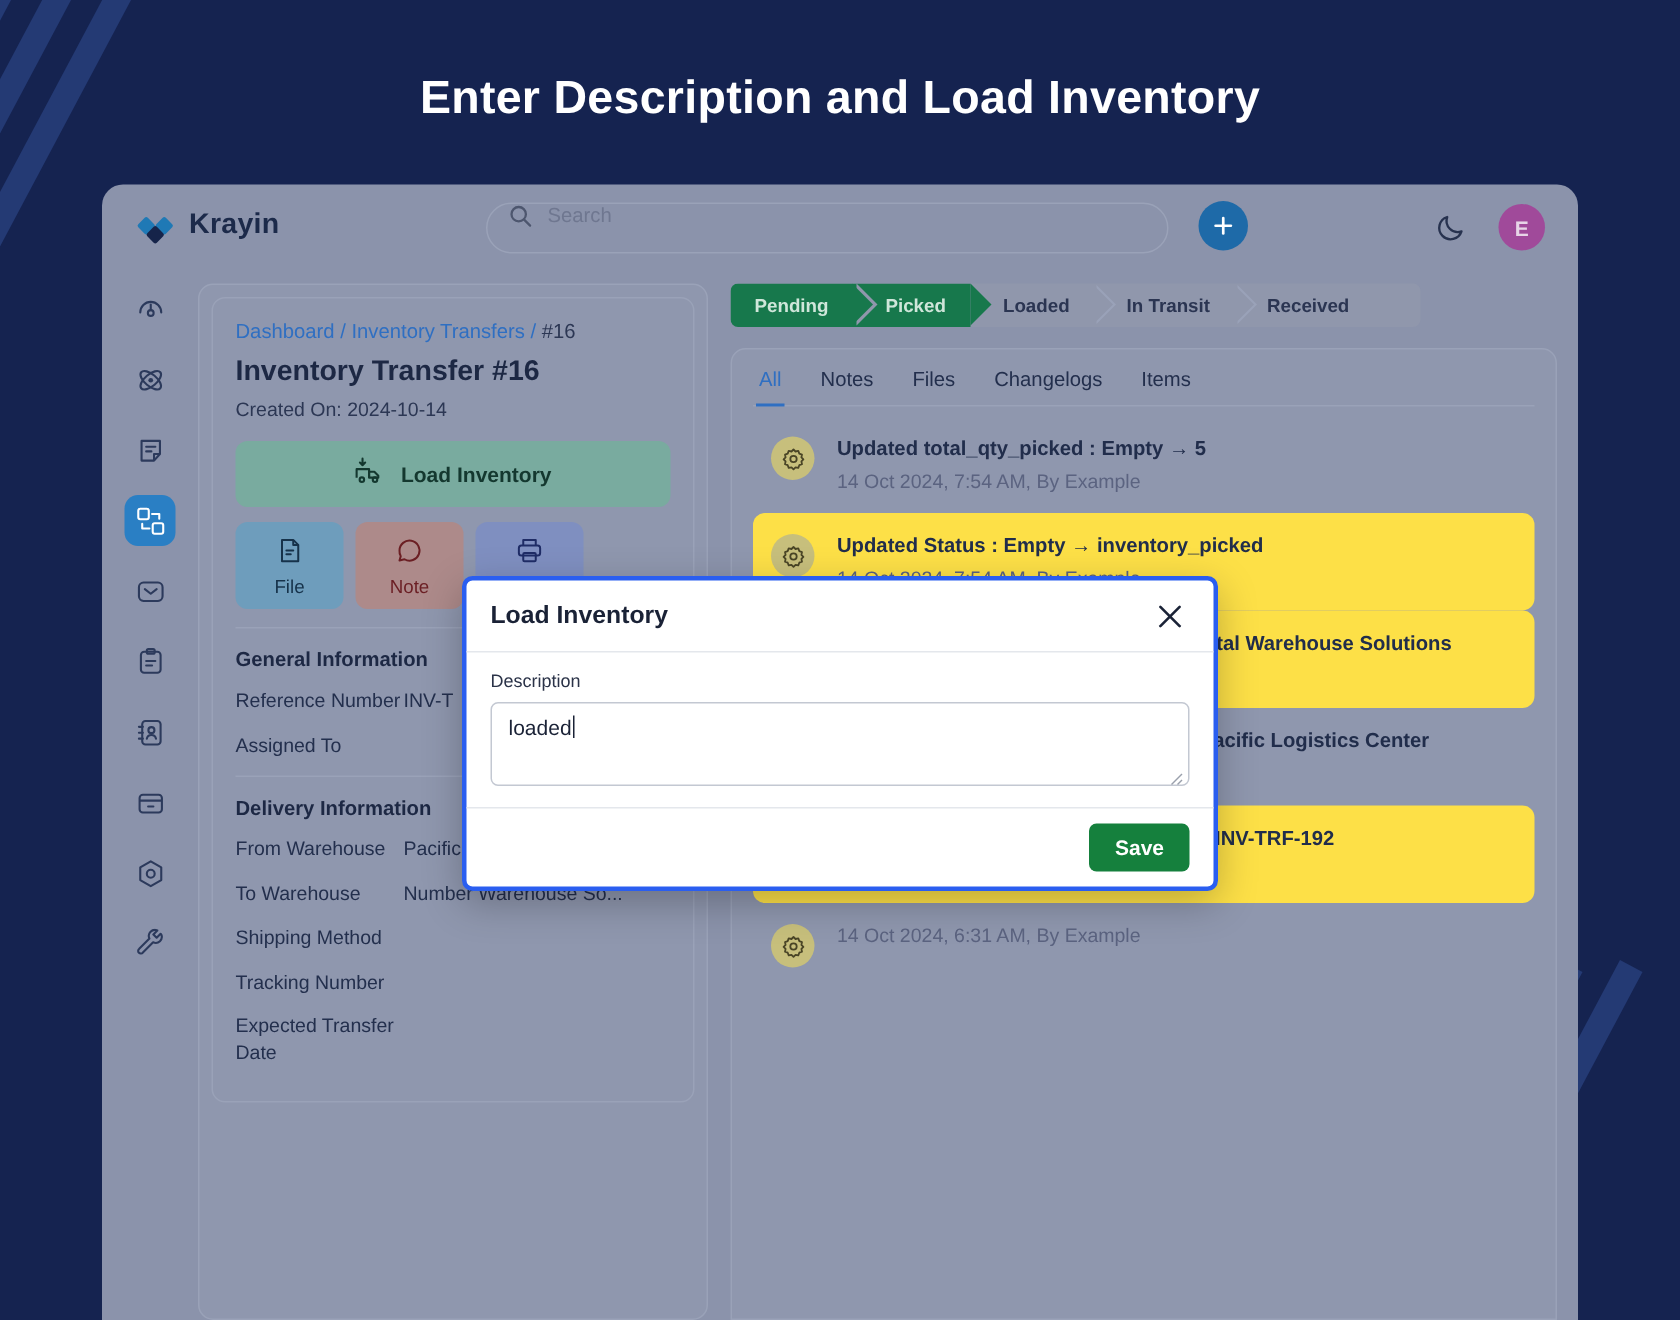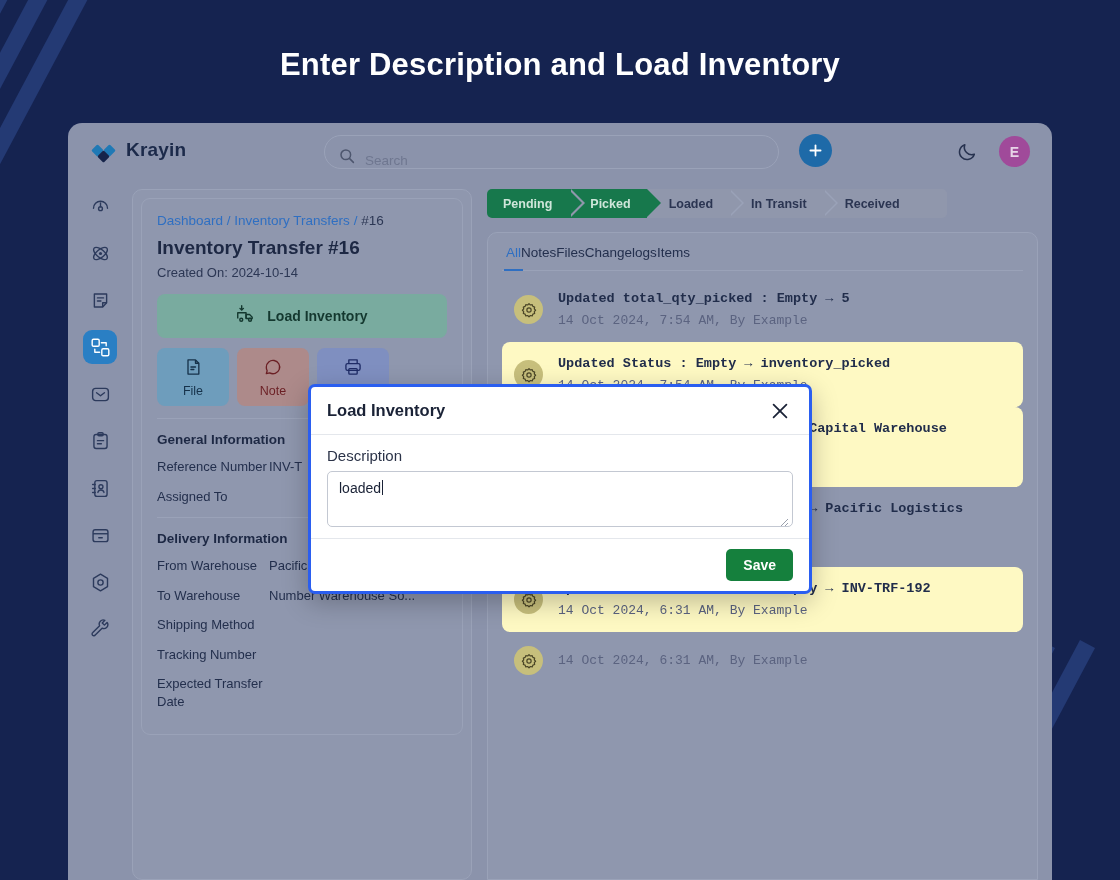--- a/index.html
+++ b/index.html
@@ -42,21 +42,21 @@
     position: relative; height: 58px; width: 100%;
     display: flex; align-items: center;
   }
   .brand { display: flex; gap: 9px; margin-left: 23px; width: 200px; }
   .brand-logo { width: 26px; height: 26px; position: relative; }
   .brand-name { font-size: 19px; font-weight: 600; color: #1c2a4a; letter-spacing: .2px; }
 
   .search-box {
     position: absolute; left: 256px; top: 12px; width: 455px; height: 34px;
     border: 1px solid #9aa2b8; border-radius: 17px;
-    display: flex; align-items: flex-end; gap: 10px; padding: 0 14px;
+    display: flex; align-items: flex-start; gap: 10px; padding: 0 14px;
     background: transparent;
   }
   .search-ph { font-size: 13.5px; color: #6f7790; }
 
   .add-btn {
     position: absolute; left: 731px; top: 11px;
     width: 33px; height: 33px; border-radius: 50%;
     background: #1e6aa8; display: flex; align-items: center; justify-content: center;
   }
   .moon-btn { position: absolute; right: 74px; top: 18px; width: 22px; height: 22px; }
@@ -159,38 +159,37 @@
   .pl.sep::after {
     content: ""; position: absolute; left: 0px; top: 1px;
     border-left: 13px solid #9097ac;
     border-top: 13.5px solid transparent; border-bottom: 13.5px solid transparent;
   }
 
   .right-card {
     flex: 1; background: #8f97ae; border: 1px solid #9aa2b8;
     border-radius: 10px 10px 0 0; padding: 0 14px;
   }
-  .tabs { display: flex; border-bottom: 1px solid #9aa2b8; padding: 0 4px; }
+  .tabs { display: flex; gap: 26px; border-bottom: 1px solid #9aa2b8; padding: 0 4px; }
   .tab {
     font-size: 13.5px; font-weight: 500; color: #232f4d;
     padding: 12px 0 10px 0; position: relative;
   }
   .tab.active { color: #2f6fc2; }
   .tab.active::after {
     content: ""; position: absolute; left: -2px; right: -2px; bottom: -1px;
     height: 2px; background: #2f6fc2;
   }
 
   .activity { padding-top: 6px; }
   .act-item {
     display: flex; gap: 15px; padding: 14px 12px; border-radius: 8px;
-    align-items: center;
-    font-family: Liberation Mono, monospace;
-  }
-  .act-item.alt { background: #fef9c3; }
+    align-items: flex-start;
+  }
+  .act-item.alt { background: #fde047; }
   .act-icon {
     width: 29px; height: 29px; flex: 0 0 29px; border-radius: 50%;
     background: #c7bf7c; display: flex; align-items: center; justify-content: center;
     color: #4a4526;
   }
   .act-main { flex: 1; }
   .act-title { font-size: 13.5px; font-weight: 600; color: #212d4b; margin-bottom: 7px; }
   .act-meta { font-size: 13px; color: #5b6380; }
   .modal {
     position: absolute; left: 308px; top: 384px; width: 504px; height: 210px;
@@ -198,21 +197,21 @@
     display: flex; flex-direction: column;
     box-shadow: 0 8px 26px rgba(0,0,0,.25);
   }
   .modal-head {
     height: 48px; display: flex; align-items: center; justify-content: space-between;
     padding: 0 16px; border-bottom: 1px solid #e4e7ec;
   }
   .modal-title { font-size: 16.5px; font-weight: bold; color: #1a2236; }
   .modal-close { width: 26px; height: 26px; display: flex; align-items: center; justify-content: center; }
   .modal-body { padding: 12px 16px 0 16px; flex: 1; }
-  .field-label { font-size: 15px; color: #2b3348; margin-bottom: 7px; }
+  .field-label { font-size: 12px; color: #2b3348; margin-bottom: 7px; }
   .textarea {
     width: 100%; height: 56px; border: 1px solid #c3c8d2; border-radius: 5px;
     padding: 8px 11px; font-size: 14px; color: #1a2236; position: relative;
     font-family: "Liberation Sans", sans-serif; background: #fff;
   }
   .caret {
     display: inline-block; width: 1px; height: 15px; background: #1a2236;
     vertical-align: -2px; margin-left: 1px;
   }
   .resize-grip {

